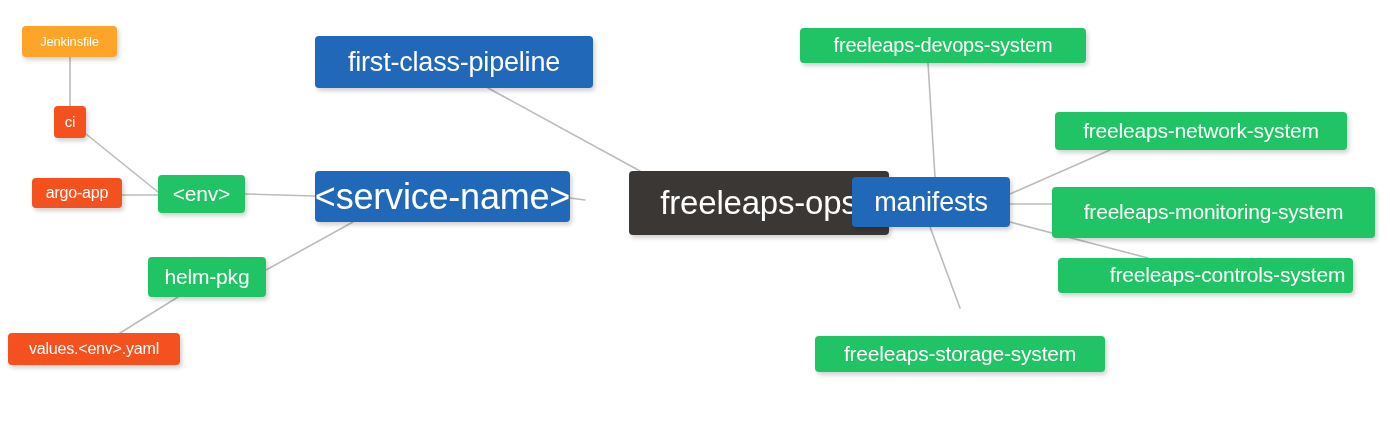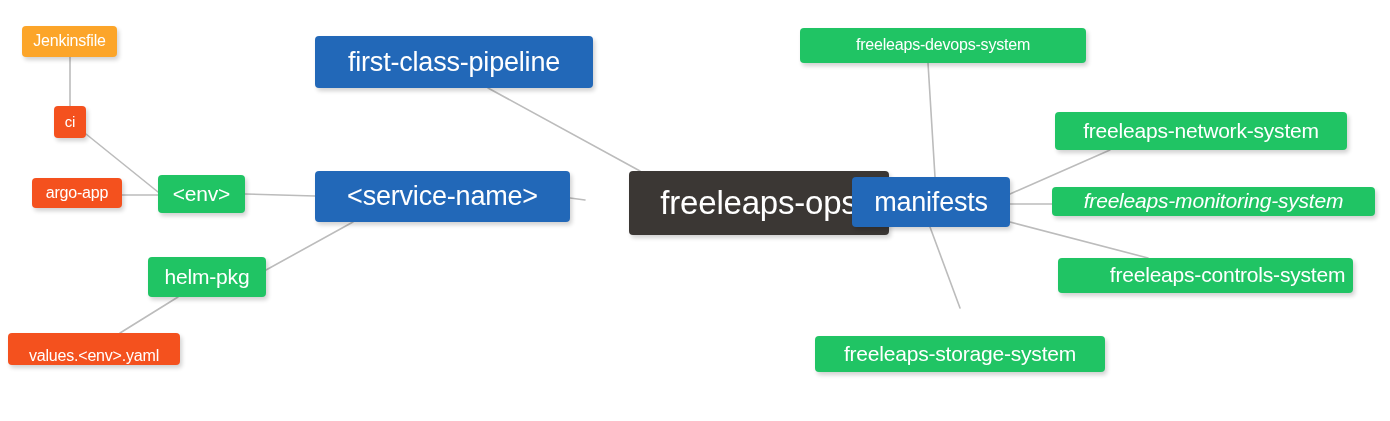--- a/index.html
+++ b/index.html
@@ -61,57 +61,57 @@
       <line x1="570" y1="198" x2="585" y2="200" stroke="#bcbcbc" stroke-width="1.6" stroke-linecap="round"></line>
       <line x1="488" y1="88" x2="640" y2="171" stroke="#bcbcbc" stroke-width="1.6" stroke-linecap="round"></line>
       <line x1="845" y1="201" x2="852" y2="201" stroke="#bcbcbc" stroke-width="1.6" stroke-linecap="round"></line>
       <line x1="935" y1="177" x2="928" y2="63" stroke="#bcbcbc" stroke-width="1.6" stroke-linecap="round"></line>
       <line x1="1010" y1="194" x2="1110" y2="150" stroke="#bcbcbc" stroke-width="1.6" stroke-linecap="round"></line>
       <line x1="1010" y1="204" x2="1052" y2="204" stroke="#bcbcbc" stroke-width="1.6" stroke-linecap="round"></line>
       <line x1="1010" y1="222" x2="1148" y2="258" stroke="#bcbcbc" stroke-width="1.6" stroke-linecap="round"></line>
       <line x1="930" y1="227" x2="960" y2="308" stroke="#bcbcbc" stroke-width="1.6" stroke-linecap="round"></line>
     </svg>
   <div id="node-layer">
-      <div class="node lvl-orange" style="left: 22px; top: 26px; width: 95px; height: 31px; font-size: 16px;">
+      <div class="node lvl-orange" style="left: 22px; top: 26px; width: 95px; height: 31px; font-size: 13px;">
         <span>Jenkinsfile</span>
       </div>
       <div class="node lvl-red" style="left: 54px; top: 106px; width: 32px; height: 32px; font-size: 15px;">
         <span>ci</span>
       </div>
       <div class="node lvl-red" style="left: 32px; top: 178px; width: 90px; height: 30px; font-size: 16px;">
         <span>argo-app</span>
       </div>
       <div class="node lvl-green" style="left: 158px; top: 175px; width: 87px; height: 38px; font-size: 21px;">
         <span>&lt;env&gt;</span>
       </div>
       <div class="node lvl-green" style="left: 148px; top: 257px; width: 118px; height: 40px; font-size: 21px;">
         <span>helm-pkg</span>
       </div>
-      <div class="node lvl-red" style="left: 8px; top: 333px; width: 172px; height: 32px; font-size: 16px; align-items: flex-end;">
+      <div class="node lvl-red" style="left: 8px; top: 333px; width: 172px; height: 32px; font-size: 16px;">
         <span>values.&lt;env&gt;.yaml</span>
       </div>
-      <div class="node lvl-blue" style="left: 315px; top: 171px; width: 255px; height: 51px; font-size: 27px;">
+      <div class="node lvl-blue" style="left: 315px; top: 171px; width: 255px; height: 51px; font-size: 36px;">
         <span>&lt;service-name&gt;</span>
       </div>
       <div class="node lvl-blue" style="left: 315px; top: 36px; width: 278px; height: 52px; font-size: 27px;">
         <span>first-class-pipeline</span>
       </div>
       <div class="node lvl-root" style="left: 585px; top: 171px; width: 260px; height: 64px; font-size: 33px; margin-left: 44px;">
         <span>freeleaps-ops</span>
       </div>
       <div class="node lvl-blue" style="left: 852px; top: 177px; width: 158px; height: 50px; font-size: 27px;">
         <span>manifests</span>
       </div>
-      <div class="node lvl-green" style="left: 800px; top: 28px; width: 286px; height: 35px; font-size: 16px;">
+      <div class="node lvl-green" style="left: 800px; top: 28px; width: 286px; height: 35px; font-size: 20px;">
         <span>freeleaps-devops-system</span>
       </div>
       <div class="node lvl-green" style="left: 1055px; top: 112px; width: 292px; height: 38px; font-size: 21px; text-align: right;">
         <span>freeleaps-network-system</span>
       </div>
-      <div class="node lvl-green" style="left: 1052px; top: 187px; width: 323px; height: 29px; font-size: 21px; font-style: italic;">
+      <div class="node lvl-green" style="left: 1052px; top: 187px; width: 323px; height: 51px; font-size: 21px;">
         <span>freeleaps-monitoring-system</span>
       </div>
       <div class="node lvl-green" style="left: 1058px; top: 258px; width: 295px; height: 35px; font-size: 21px; padding-left: 44px;">
         <span>freeleaps-controls-system</span>
       </div>
       <div class="node lvl-green" style="left: 815px; top: 308px; width: 290px; height: 36px; font-size: 21px; margin-top: 28px;">
         <span>freeleaps-storage-system</span>
       </div>
     </div>
 </div>

